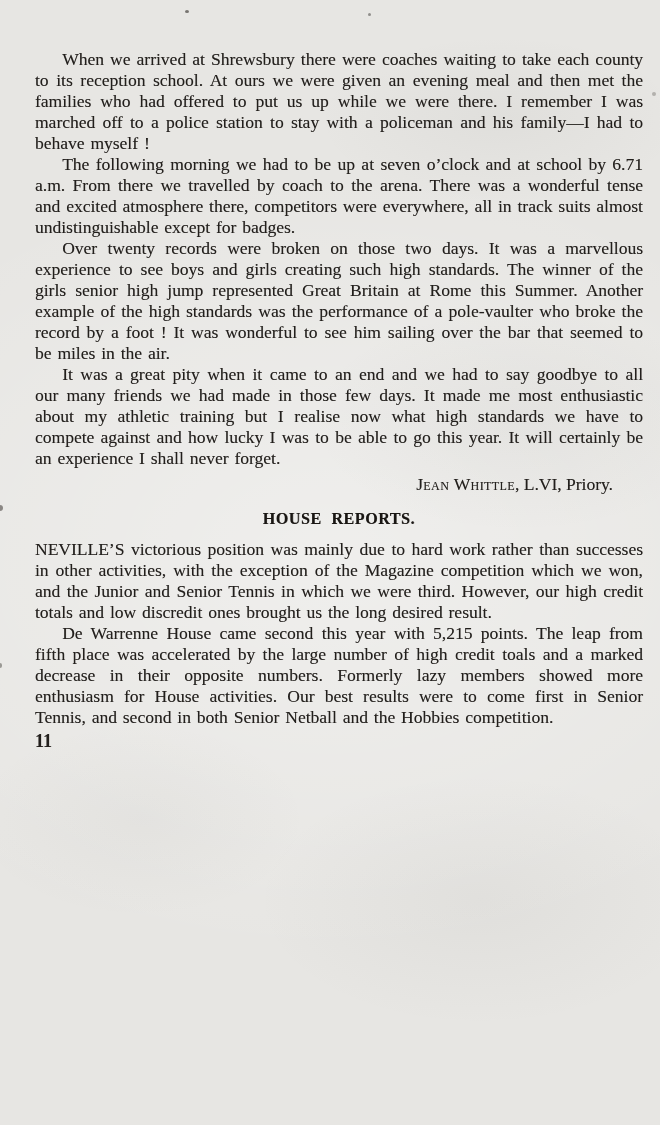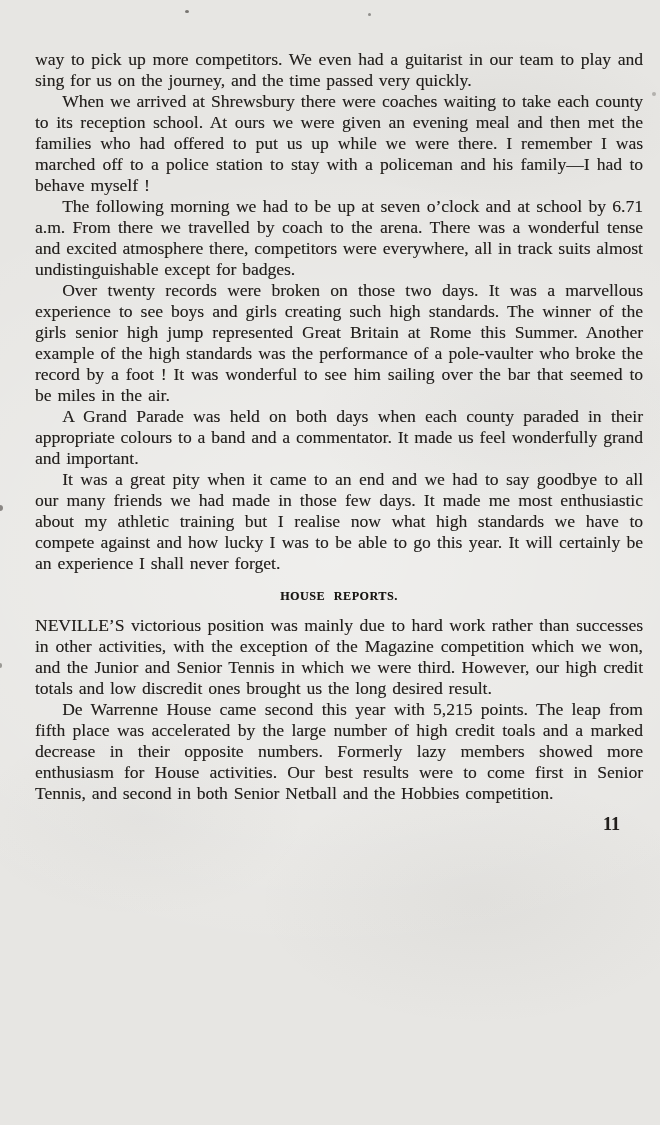--- a/index.html
+++ b/index.html
@@ -46,33 +46,33 @@
     text-align: right;
     padding-right: 30px;
     text-shadow: 0.25px 0.25px 0 rgba(30,26,22,0.4);
   }
   .byline-name {
     font-variant: small-caps;
     letter-spacing: 0.4px;
   }
   h2.section-heading {
     margin: 15px 0 11px 0;
-    font-size: 12px;
+    font-size: 16px;
     font-weight: bold;
     text-align: center;
     letter-spacing: 0.6px;
     word-spacing: 5px;
     color: #191613;
     text-shadow: 0.3px 0.3px 0 rgba(20,16,12,0.5);
   }
   .page-number {
-    margin-top: 10px;
+    margin-top: 3px;
     font-size: 18px;
     font-weight: bold;
-    text-align: right;
+    text-align: left;
     padding-right: 23px;
     line-height: 21px;
     text-shadow: 0.25px 0.25px 0 rgba(30,26,22,0.4);
   }
   .speck {
     position: absolute;
     background: #3a3733;
     border-radius: 50%;
   }
   .speck.s1 { left: 185px; top: 10px;  width: 4px; height: 3px; opacity: .65; }
@@ -85,27 +85,26 @@
 <body>
 
 <div class="page">
   <div class="speck s1"></div>
   <div class="speck s2"></div>
   <div class="speck s3"></div>
   <div class="speck s4"></div>
   <div class="speck s5"></div>
 
   <div class="content">
-    <p class="para">way to pick up more competitors.  We even had a guitarist in our team to play and sing for us on the journey, and the time passed very quickly.</p>
     <p class="para indent">When we arrived at Shrewsbury there were coaches waiting to take each county to its reception school.  At ours we were given an evening meal and then met the families who had offered to put us up while we were there.  I remember I was marched off to a police station to stay with a policeman and his family—I had to behave myself !</p>
     <p class="para indent">The following morning we had to be up at seven o’clock and at school by 6.71 a.m.  From there we travelled by coach to the arena.  There was a wonderful tense and excited atmosphere there, competitors were everywhere, all in track suits almost undistinguishable except for badges.</p>
     <p class="para indent">Over twenty records were broken on those two days.  It was a marvellous experience to see boys and girls creating such high standards.  The winner of the girls senior high jump represented Great Britain at Rome this Summer.  Another example of the high standards was the performance of a pole-vaulter who broke the record by a foot !  It was wonderful to see him sailing over the bar that seemed to be miles in the air.</p>
-    <p class="para indent">A Grand Parade was held on both days when each county paraded in their appropriate colours to a band and a commentator.  It made us feel wonderfully grand and important.</p>
     <p class="para indent">It was a great pity when it came to an end and we had to say goodbye to all our many friends we had made in those few days.  It made me most enthusiastic about my athletic training but I realise now what high standards we have to compete against and how lucky I was to be able to go this year.  It will certainly be an experience I shall never forget.</p>
 
+    <div class="byline"><span class="byline-name">Jean Whittle</span><span>, L.VI, Priory.</span></div>
 
     <h2 class="section-heading">HOUSE REPORTS.</h2>
 
     <p class="para">NEVILLE’S victorious position was mainly due to hard work rather than successes in other activities, with the exception of the Magazine competition which we won, and the Junior and Senior Tennis in which we were third.  However, our high credit totals and low discredit ones brought us the long desired result.</p>
     <p class="para indent">De Warrenne House came second this year with 5,215 points.  The leap from fifth place was accelerated by the large number of high credit toals and a marked decrease in their opposite numbers.  Formerly lazy members showed more enthusiasm for House activities.  Our best results were to come first in Senior Tennis, and second in both Senior Netball and the Hobbies competition.</p>
 
     <div class="page-number">11</div>
   </div>
 </div>
 

